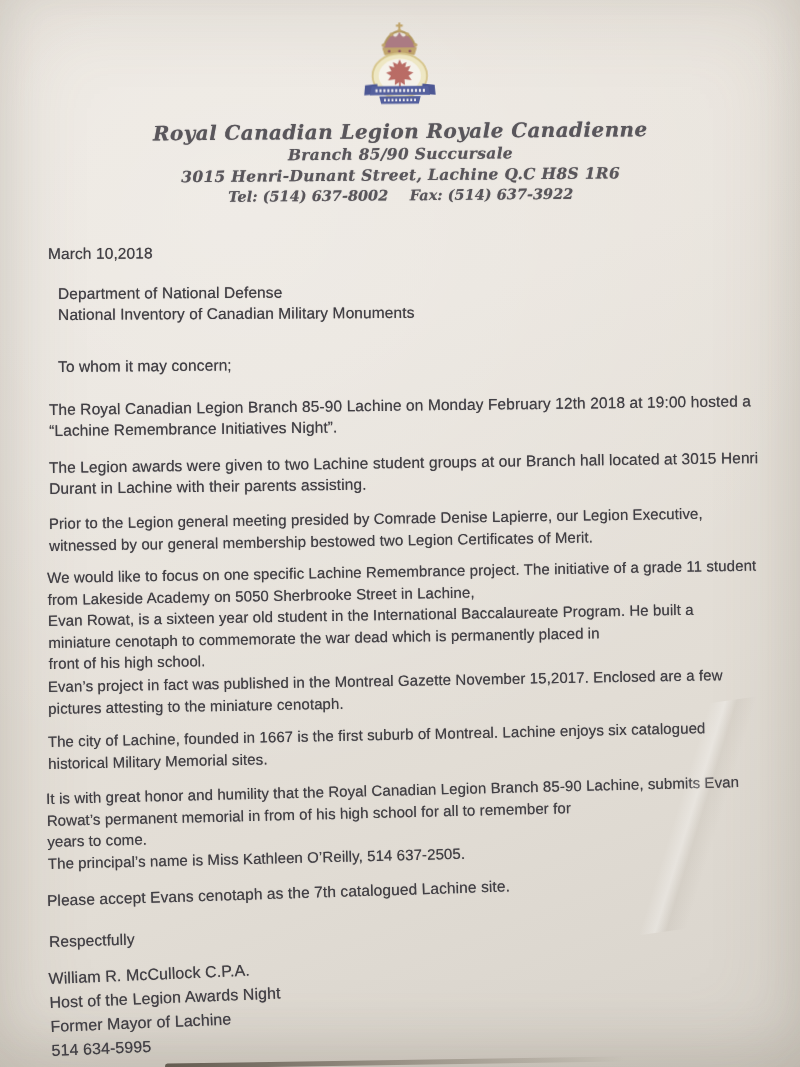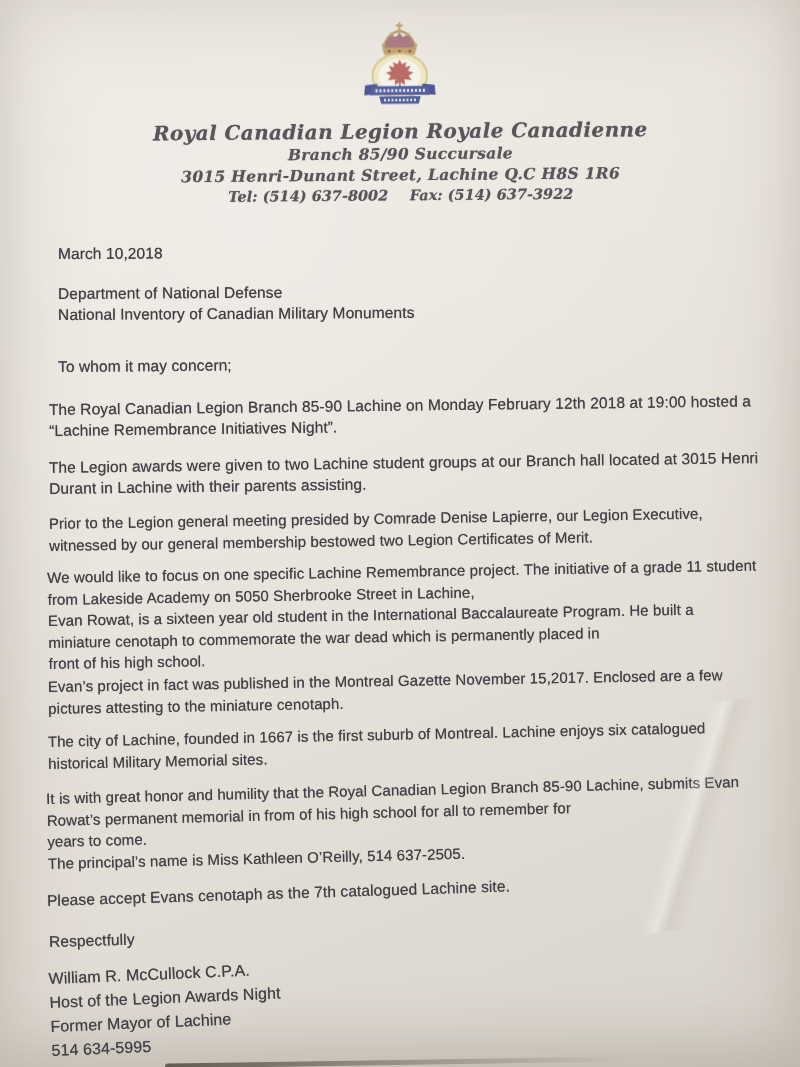--- a/index.html
+++ b/index.html
@@ -86,21 +86,21 @@
     </svg>
     <div class="script lh-org">Royal Canadian Legion Royale Canadienne</div>
     <div class="script lh-branch">Branch 85/90 Succursale</div>
     <div class="script lh-addr">3015 Henri-Dunant Street, Lachine Q.C H8S 1R6</div>
     <div class="lh-telfax">
       <span class="script">Tel: (514) 637-8002</span>
       <span class="script">Fax: (514) 637-3922</span>
     </div>
   </div>
 
-  <div class="blk body-txt sz-a" style="top:243px;left:58px;transform:rotate(-0.25deg);">March 10,2018</div>
+  <div class="blk body-txt sz-a" style="top:243px;left:48px;transform:rotate(-0.25deg);">March 10,2018</div>
 
   <div class="blk body-txt sz-a" style="top:283px;left:58px;transform:rotate(-0.35deg);">
     <div class="line">Department of National Defense</div>
     <div class="line">National Inventory of Canadian Military Monuments</div>
   </div>
 
   <div class="blk body-txt sz-a" style="top:356px;left:58px;transform:rotate(-0.5deg);">To whom it may concern;</div>
 
   <div class="blk body-txt sz-a" style="top:399px;left:49px;transform:rotate(-0.7deg);">
     <div class="line">The Royal Canadian Legion Branch 85-90 Lachine on Monday February 12th 2018 at 19:00 hosted a</div>

